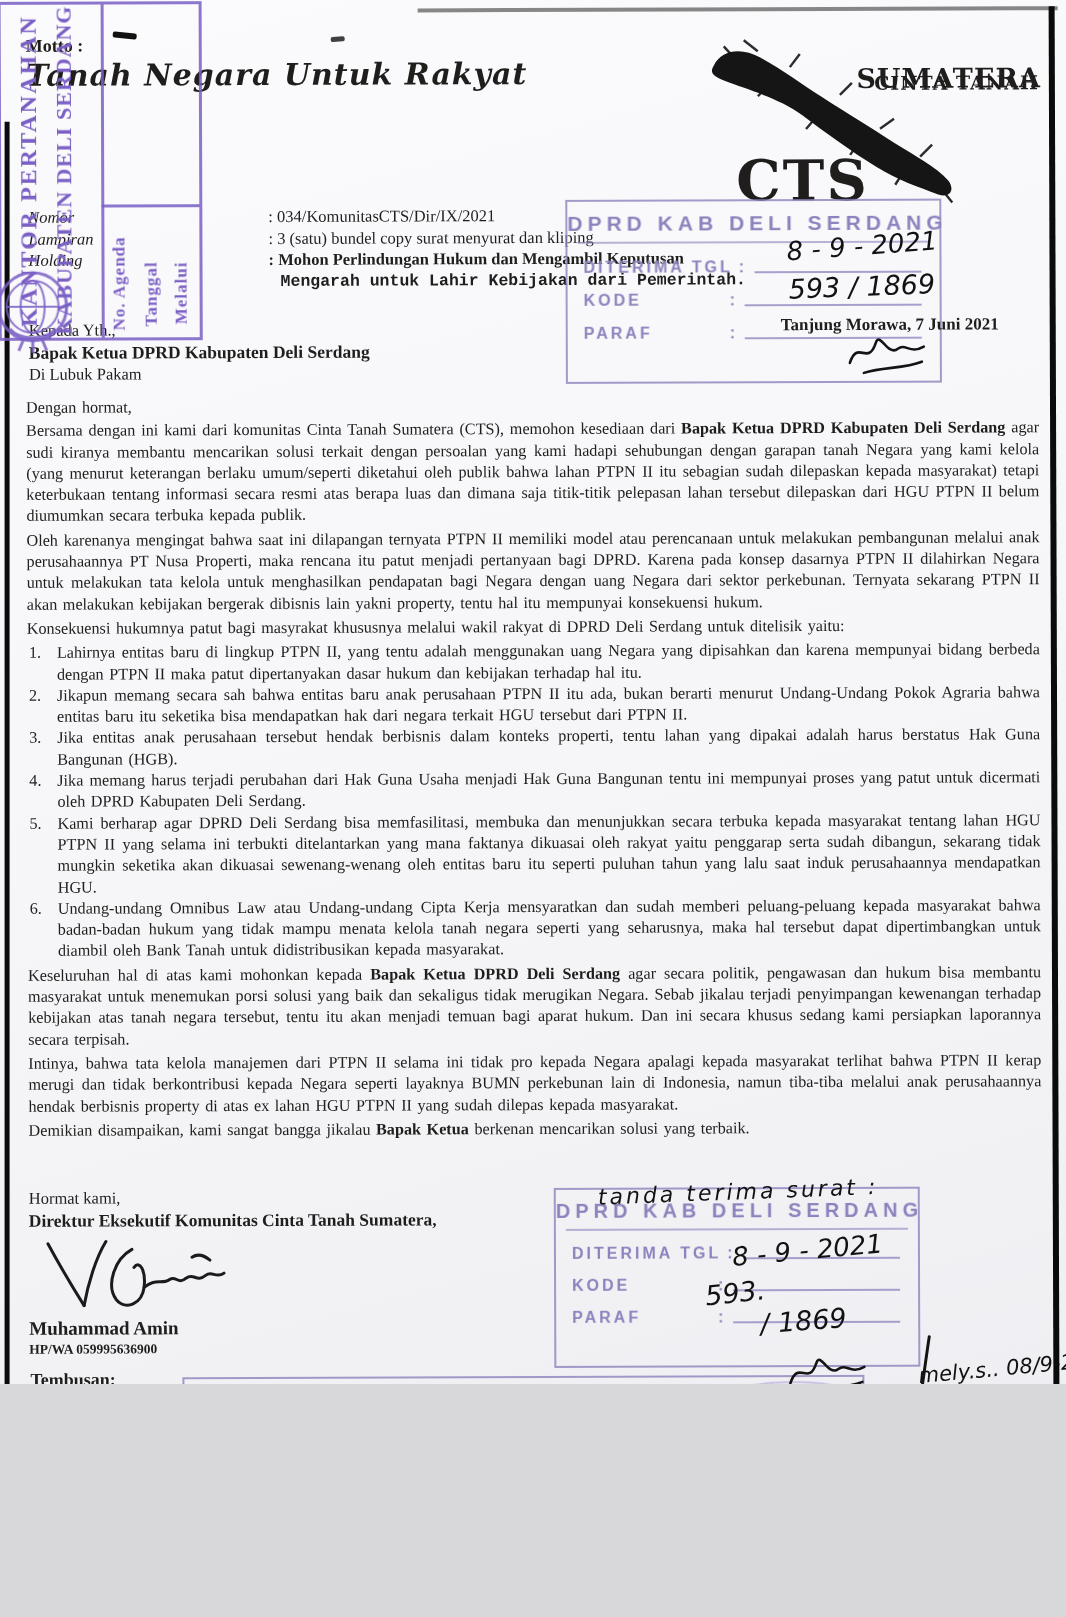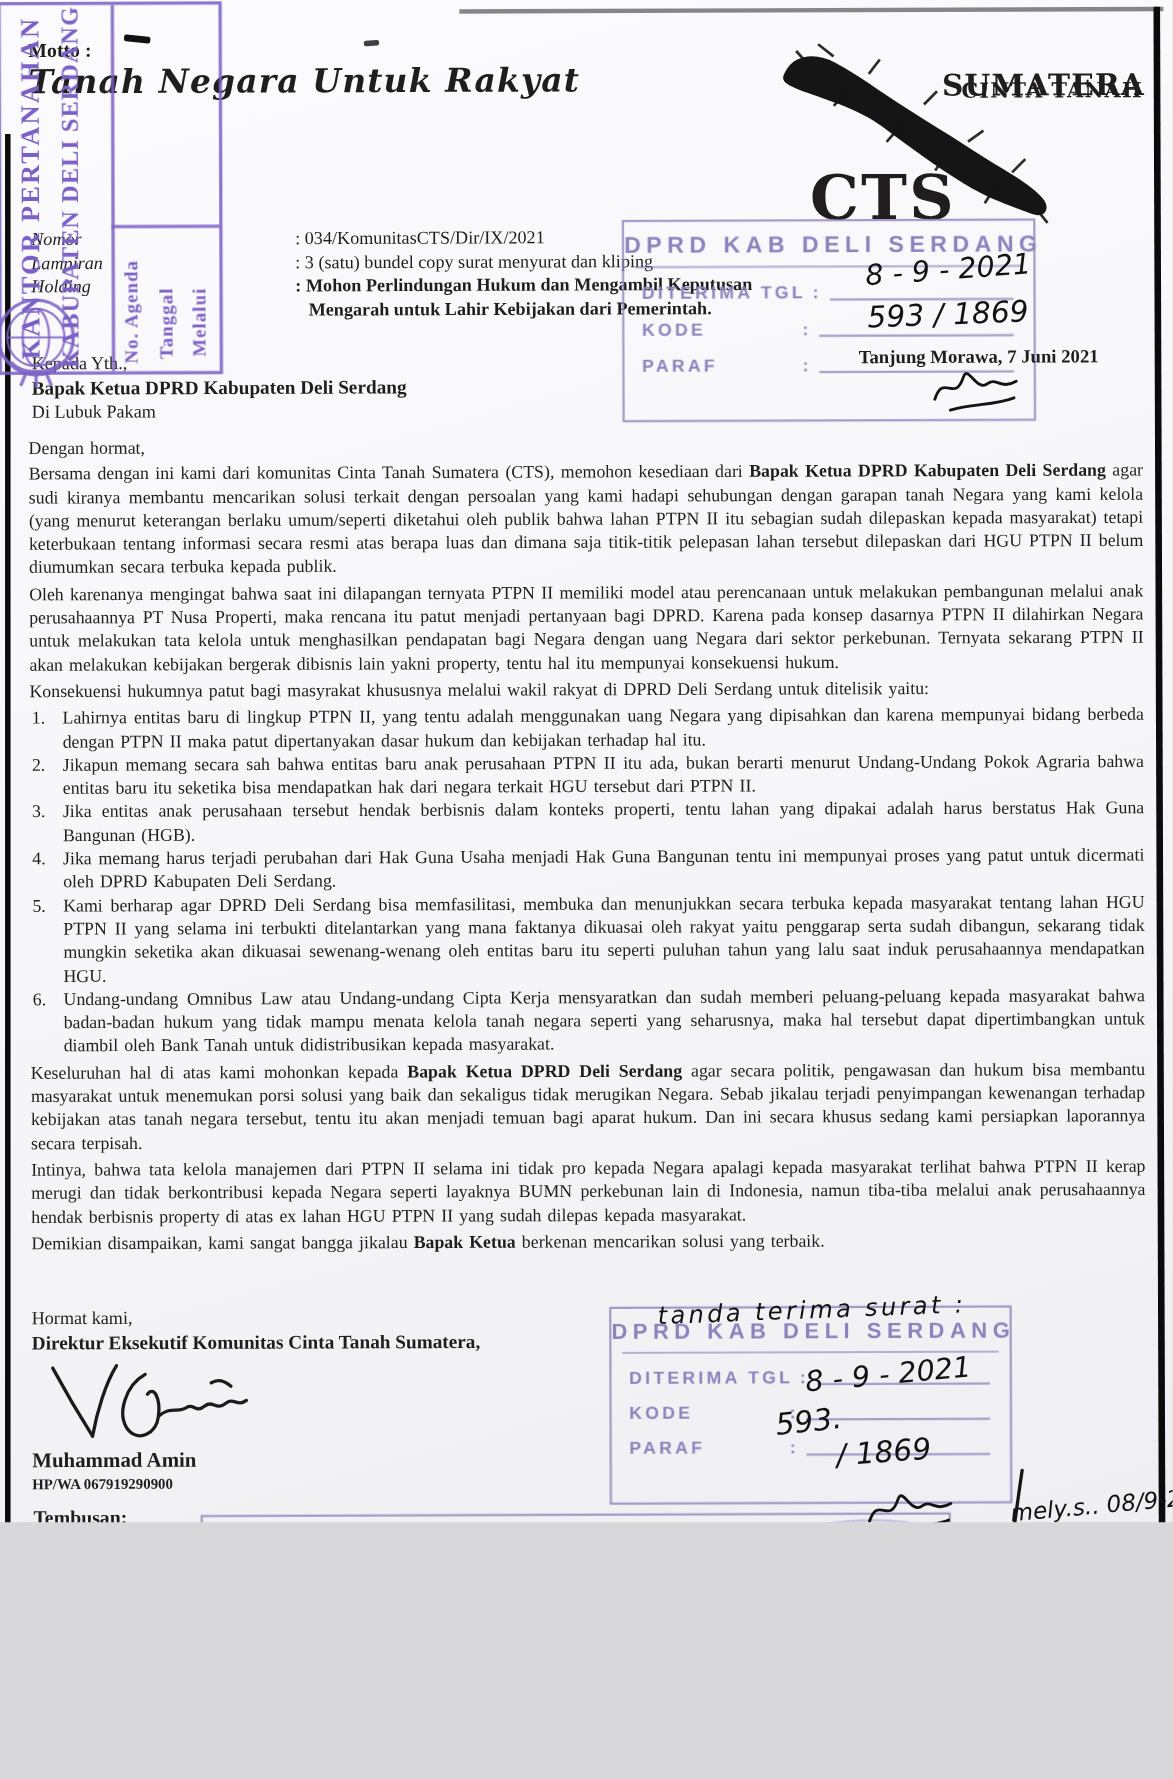--- a/index.html
+++ b/index.html
@@ -27,21 +27,21 @@
   .logo-line2{position:absolute;right:2px;top:28px;font-family:"DejaVu Serif",serif;
               font-weight:700;font-size:27px;letter-spacing:1px;}
   .logo-acronym{position:absolute;left:38px;bottom:-6px;font-family:"DejaVu Serif",serif;
               font-weight:700;font-size:56px;letter-spacing:2px;}
 
   
   .meta{position:absolute;left:30px;top:205px;font-size:16.5px;line-height:21.5px;}
   .meta-row{display:flex;}
   .meta-label{width:240px;flex:none;font-style:italic;}
   .meta-bold{font-weight:700;}
-  .perihal2{margin-left:252px;font-weight:700;}
+  .perihal2{margin-left:252px;font-weight:700;font-family:Liberation Mono, monospace;}
 
   
   .dateline{position:absolute;left:745px;top:316px;width:255px;text-align:right;
             font-weight:700;font-size:17px;z-index:4;}
   .recipient{position:absolute;left:30px;top:318px;font-size:16.5px;line-height:22px;}
   .recipient .b{font-weight:700;font-size:17.5px;}
 
   
   .body{position:absolute;left:27px;top:396px;width:1013px;font-size:16.2px;
         line-height:21.3px;text-align:justify;word-spacing:1.5px;z-index:2;}
@@ -240,21 +240,21 @@
       <g stroke="#1b1b1b" stroke-width="3" fill="none" stroke-linecap="round">
         <path d="M8,10 C22,36 34,56 44,72"></path>
         <path d="M44,72 C48,50 56,24 66,8"></path>
         <path d="M92,16 C74,26 66,52 76,66 C86,78 102,70 104,54 C106,38 100,26 94,34"></path>
         <path d="M104,54 C116,44 122,52 130,46 C136,42 138,52 146,45 C154,39 156,50 166,42 C172,37 176,46 184,40"></path>
         <path d="M152,24 C158,20 164,22 170,27"></path>
       </g>
     </svg>
     <div class="signer">
       <div class="signer-name">Muhammad Amin</div>
-      <div class="signer-phone">HP/WA 067919290900</div>
+      <div class="signer-phone">HP/WA 059995636900</div>
     </div>
 
     <div class="tembusan-label">Tembusan:</div>
     <div class="tembusan-left">
       <div>1. Yth., Kepala Perwakilan BPK RI Sumut,</div>
       <div>2. Yth., Gubernur Sumatera Utara,</div>
       <div>3. Yth., Kepala Kantor Wilayah Kementerian ATR/BPN Sumut,</div>
       <div>4. Yth., Kajati Sumut,</div>
       <div>5. Yth., Bupati Deli Serdang,</div>
       <div>6. Yth., Kajari Deli Serdang,</div>

